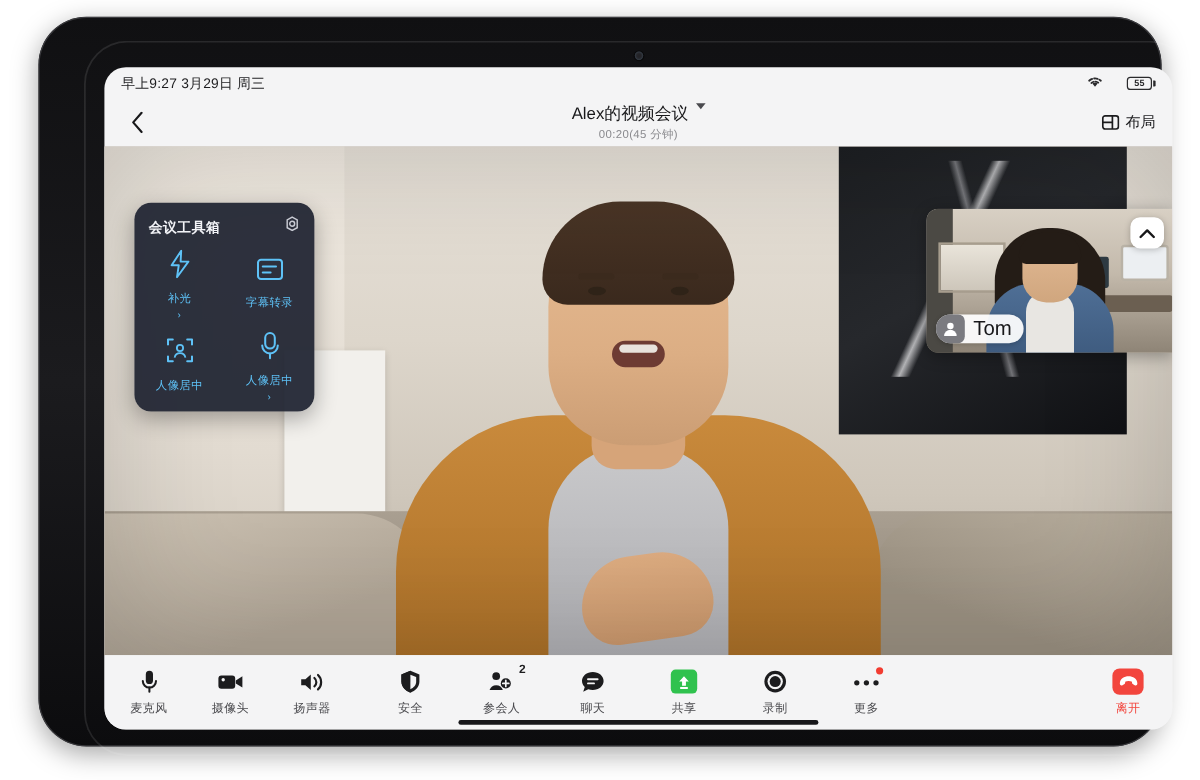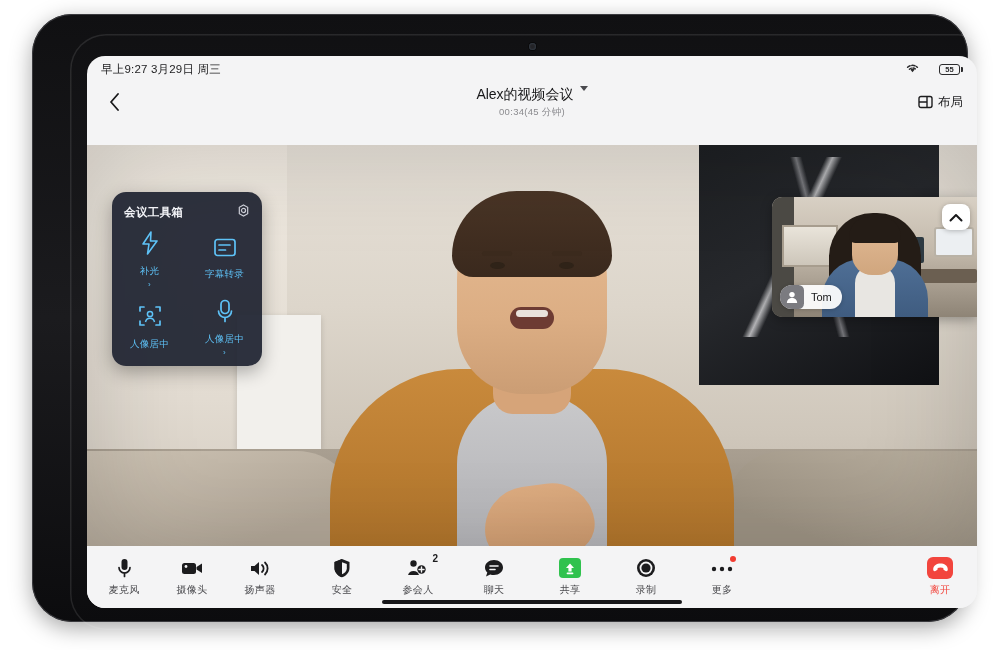--- a/index.html
+++ b/index.html
@@ -71,21 +71,20 @@
   .meet-sub{font-size:9.5px;color:#8a8a8e;margin-top:2px;letter-spacing:.3px;}
   .layout-btn{
     margin-left:auto;display:flex;align-items:center;gap:5px;
     font-size:12.5px;color:#1c1c1e;cursor:pointer;
   }
 
   
   .video-area{
     position:absolute;left:0;top:66px;width:890px;height:424px;overflow:hidden;
     background:#cfc9c2;
-    margin-top:23px;
   }
   .room-bg{position:absolute;inset:0;background:
       linear-gradient(180deg,#e7e1d8 0%,#ddd6cb 38%,#cfc7bb 68%,#b9b0a4 100%);}
   .wall-left{
     position:absolute;left:0;top:0;width:200px;height:100%;
     background:linear-gradient(180deg,#efe9e0 0%,#e2dbd1 60%,#cfc7bb 100%);
   }
   .canvas-art{
     position:absolute;left:612px;top:0;width:240px;height:240px;
     background:linear-gradient(150deg,#1d1f22 0%,#26282c 45%,#101114 100%);
@@ -222,21 +221,21 @@
   }
   .pip-badge{
     position:absolute;left:8px;bottom:8px;display:flex;align-items:center;
     background:rgba(255,255,255,.93);border-radius:13px;height:24px;padding-right:10px;
     box-shadow:0 1px 4px rgba(0,0,0,.2);
   }
   .pip-avatar{
     width:24px;height:24px;border-radius:13px 6px 6px 13px;background:#7b7b80;
     display:flex;align-items:center;justify-content:center;
   }
-  .pip-name{font-size:11px;color:#18181a;margin-left:7px;}
+  .pip-name{font-size:17px;color:#18181a;margin-left:7px;}
   .pip-collapse{
     position:absolute;right:7px;top:7px;width:28px;height:26px;border-radius:8px;
     background:#fff;display:flex;align-items:center;justify-content:center;
     box-shadow:0 1px 5px rgba(0,0,0,.25);cursor:pointer;
   }
 
   
   .bottombar{
     position:absolute;left:0;bottom:0;width:890px;height:62px;background:#f4f4f5;
     display:flex;align-items:center;box-sizing:border-box;padding:0 20px;
@@ -302,21 +301,21 @@
         <div class="back-chevron">
           <svg width="11" height="18" viewBox="0 0 11 18">
             <path d="M9 1 L2 9 L9 17" stroke="#18181a" stroke-width="1.8" fill="none" stroke-linecap="round" stroke-linejoin="round"></path>
           </svg>
         </div>
         <div class="title-wrap">
           <div class="title-row">
             <span class="meet-title">Alex的视频会议</span>
             <span class="caret-down"></span>
           </div>
-          <div class="meet-sub">00:34(45 分钟)</div>
+          <div class="meet-sub">00:20(45 分钟)</div>
         </div>
         <div class="layout-btn">
           <svg width="15" height="14" viewBox="0 0 15 14">
             <rect x="1" y="1.5" width="13" height="11" rx="2" stroke="#1c1c1e" stroke-width="1.4" fill="none"></rect>
             <line x1="1" y1="7" x2="9" y2="7" stroke="#1c1c1e" stroke-width="1.4"></line>
             <line x1="9" y1="1.5" x2="9" y2="12.5" stroke="#1c1c1e" stroke-width="1.4"></line>
           </svg>
           <span>布局</span>
         </div>
       </div>

